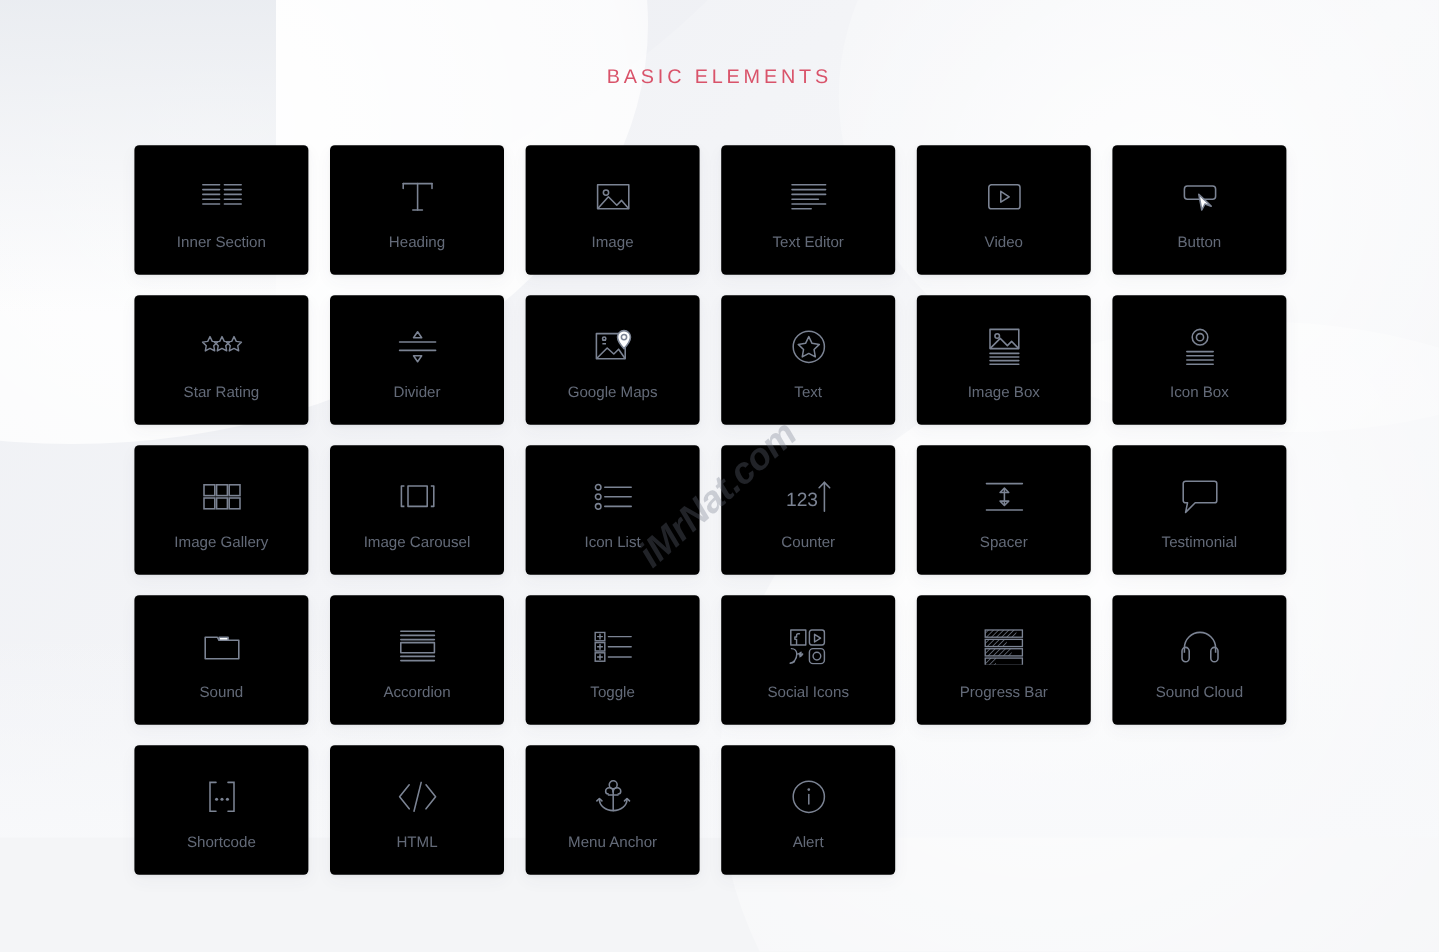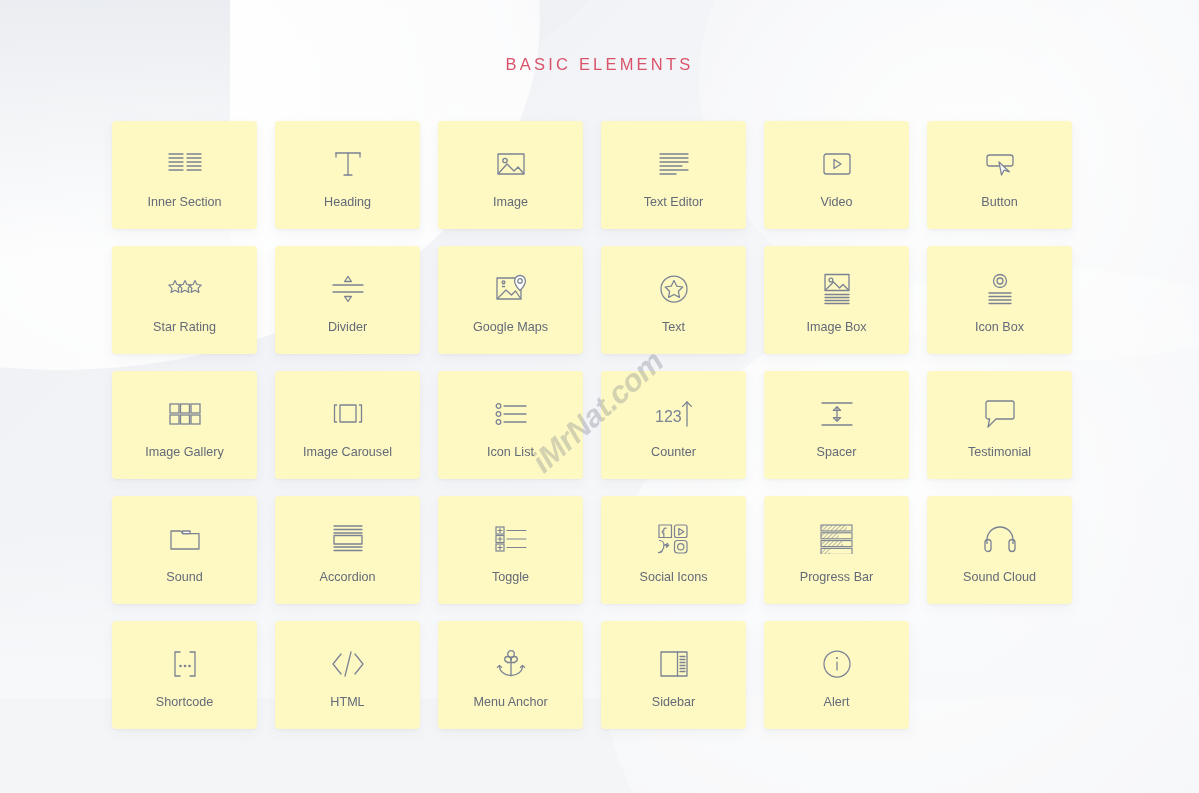--- a/index.html
+++ b/index.html
@@ -97,21 +97,21 @@
     top: 121px;
     width: 961px;
     display: grid;
     grid-template-columns: repeat(6, 145px);
     grid-auto-rows: 108px;
     column-gap: 18px;
     row-gap: 17px;
   }
 
   .element-card {
-    background: #fef9c3;
+    background: #000000;
     border-radius: 4px;
     box-shadow: 0 1px 3px rgba(60,70,90,0.055), 0 5px 14px rgba(60,70,90,0.045);
     display: flex;
     flex-direction: column;
     align-items: center;
     justify-content: center;
     cursor: pointer;
     position: relative;
   }
 
@@ -499,30 +499,20 @@
           <path d="M15 11c0-2-1.4-3.5-3.3-3.5-1.7 0-3 1.3-3 2.8 0 1.3 1 2.3 2.2 2.3"></path>
           <path d="M11 13.5h8"></path>
           <path d="M3.5 17c0 5.5 5.2 9.5 11.5 9.5S26.5 22.5 26.5 17"></path>
           <path d="M1.4 18.4l2.1-2 2.1 2"></path>
           <path d="M24.4 18.4l2.1-2 2.1 2"></path>
         </svg>
       </span>
       <span class="element-label">Menu Anchor</span>
     </div>
 
-    <div class="element-card">
-      <span class="element-icon">
-        <svg width="30" height="28" viewBox="0 0 30 28" fill="none" stroke="currentColor" stroke-width="1.3" stroke-linecap="round" stroke-linejoin="round">
-          <rect x="2" y="2" width="26" height="24"></rect>
-          <path d="M18.5 2v24"></path>
-          <path d="M21 6.5h5M21 9.5h5M21 12.5h5M21 15.5h5M21 18.5h5M21 21.5h5"></path>
-        </svg>
-      </span>
-      <span class="element-label">Sidebar</span>
-    </div>
 
     <div class="element-card">
       <span class="element-icon">
         <svg width="30" height="30" viewBox="0 0 30 30" fill="none" stroke="currentColor" stroke-width="1.25" stroke-linecap="round">
           <circle cx="15" cy="15" r="13"></circle>
           <circle cx="15" cy="9" r="1.1" fill="currentColor" stroke="none"></circle>
           <path d="M15 13v8"></path>
         </svg>
       </span>
       <span class="element-label">Alert</span>

